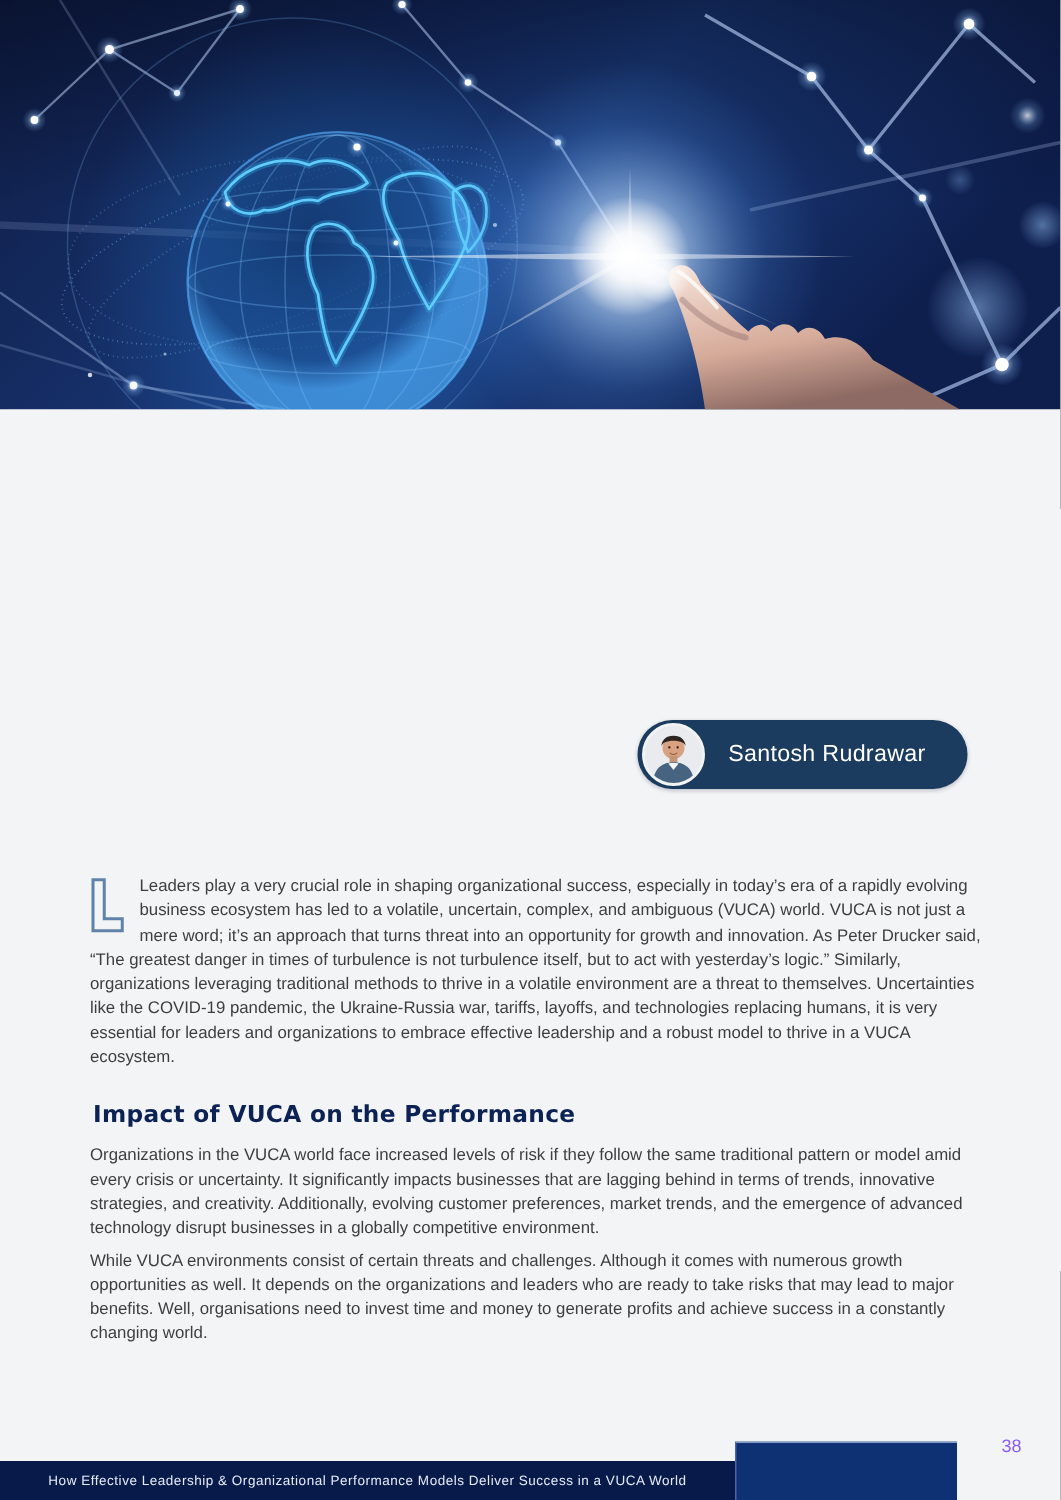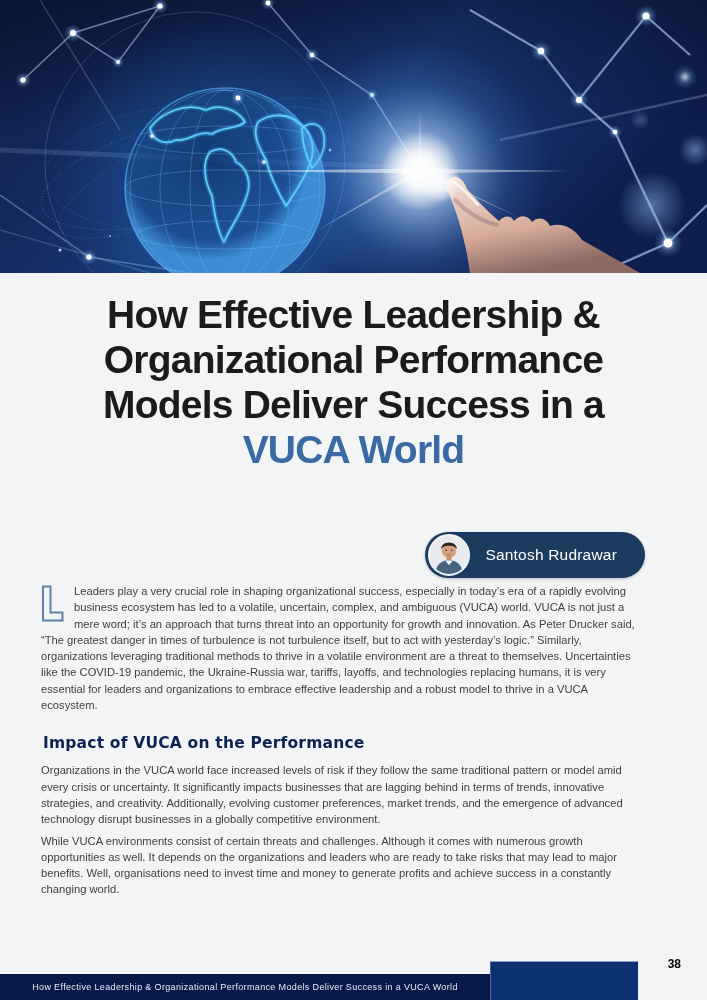--- a/index.html
+++ b/index.html
@@ -12,33 +12,33 @@
   .hero{position:absolute;top:0;left:0;width:707px;height:273px;line-height:0;}
   
   .title{
     margin:0;position:absolute;top:292px;left:30px;width:647px;
     text-align:center;font-weight:bold;font-size:39px;line-height:45px;
     letter-spacing:-0.8px;color:#1b1b1b;
     font-family:"Liberation Sans",sans-serif;
   }
   .title .accent{color:#3a69a4;}
   
-  .author-row{position:absolute;top:532px;right:62px;}
+  .author-row{position:absolute;top:480px;right:62px;}
   .author-pill{
     display:flex;align-items:center;height:46px;border-radius:23px;
     background:#1b3c5e;padding:0 28px 0 3px;box-shadow:0 1px 3px rgba(10,25,60,.25);
   }
   .avatar{
     width:42px;height:42px;border-radius:50%;overflow:hidden;flex:0 0 42px;
     border:2px solid #f2f3f5;box-sizing:border-box;background:#e9ebee;margin-right:15px;
   }
   .avatar svg{width:100%;height:100%;display:block;}
   .author-name{color:#ffffff;font-size:15.5px;letter-spacing:.2px;white-space:nowrap;}
   
-  .article{position:absolute;top:583px;left:41px;width:594px;color:#3e3e3e;}
+  .article{position:absolute;top:583px;left:60px;width:594px;color:#3e3e3e;}
   .article p{margin:0;font-size:11.2px;line-height:16.3px;}
   .dropcap{float:left;width:24px;height:31px;margin:2px 9px 0 0;position:relative;}
   .dropcap svg{position:absolute;top:0;left:0;width:23px;height:37px;overflow:visible;}
   .section-heading{
     margin:21px 0 10px 2px;font-size:15.5px;font-weight:bold;color:#0c2255;
     letter-spacing:.2px;font-family:"DejaVu Sans","Liberation Sans",sans-serif;
   }
   .article p + p{margin-top:5px;}
   
   .footer-bar{
@@ -48,21 +48,21 @@
   .footer-bar span{
     display:block;width:490px;text-align:center;color:#e6ebf6;font-size:9px;
     letter-spacing:.35px;white-space:nowrap;
   }
   .footer-box{
     position:absolute;left:490px;bottom:0;width:148px;height:39px;background:#0d3173;
     border-top:1px solid rgba(190,205,235,.7);border-left:1px solid rgba(190,205,235,.35);
     box-sizing:border-box;z-index:2;
   }
   .page-number{
-    position:absolute;right:26px;bottom:29px;font-size:12px;color:#000000;z-index:3;font-weight:bold;
+    position:absolute;right:26px;bottom:29px;font-size:12px;color:#8b5cf6;z-index:3;
   }
 </style>
 </head>
 <body>
 
 <div class="page">
 
   <div class="hero">
     <svg viewBox="0 0 707 273" width="707" height="273" xmlns="http://www.w3.org/2000/svg">
       <defs>
@@ -257,26 +257,20 @@
 
       <g>
         <path fill="url(#skin)" d="M449,194 C443,186 446,178 453,177 C459,176 464,181 467,189 C476,199 487,211 499,221 C504,215 511,215 514,221 C520,214 528,215 532,222 C538,216 546,218 550,226 C562,222 574,228 582,240 L640,273 L470,273 C466,243 458,215 449,194 Z"></path>
         <path fill="none" stroke="#5b3a44" stroke-opacity="0.25" stroke-width="4" stroke-linecap="round" d="M455,200 C470,215 484,222 497,225"></path>
         <path fill="none" stroke="#ffffff" stroke-opacity="0.75" stroke-width="2.5" stroke-linecap="round" d="M452,181 C460,185 470,196 478,205"></path>
         <circle cx="441" cy="183" r="20" fill="url(#burstCore)" opacity="0.8"></circle>
       </g>
     </svg>
   </div>
 
-  <h1 class="title">
-    <span>How Effective Leadership &amp;</span><br>
-    <span>Organizational Performance</span><br>
-    <span>Models Deliver Success in a</span><br>
-    <span class="accent">VUCA World</span>
-  </h1>
 
   <div class="author-row">
     <div class="author-pill">
       <span class="avatar">
         <svg viewBox="0 0 44 44" xmlns="http://www.w3.org/2000/svg">
           <rect width="44" height="44" fill="#e9ebee"></rect>
           <circle cx="22" cy="17" r="8.5" fill="#d7a182"></circle>
           <path d="M13,16 C13,8 31,8 31,16 C31,12 28,9 22,9 C16,9 13,12 13,16 Z" fill="#2e2420"></path>
           <path d="M12.5,17 C11.5,9.5 32.5,9.5 31.5,17 C31.5,11 28,7.5 22,7.5 C16,7.5 12.5,11 12.5,17 Z" fill="#2e2420"></path>
           <rect x="19" y="23" width="6" height="5" fill="#c79377"></rect>

